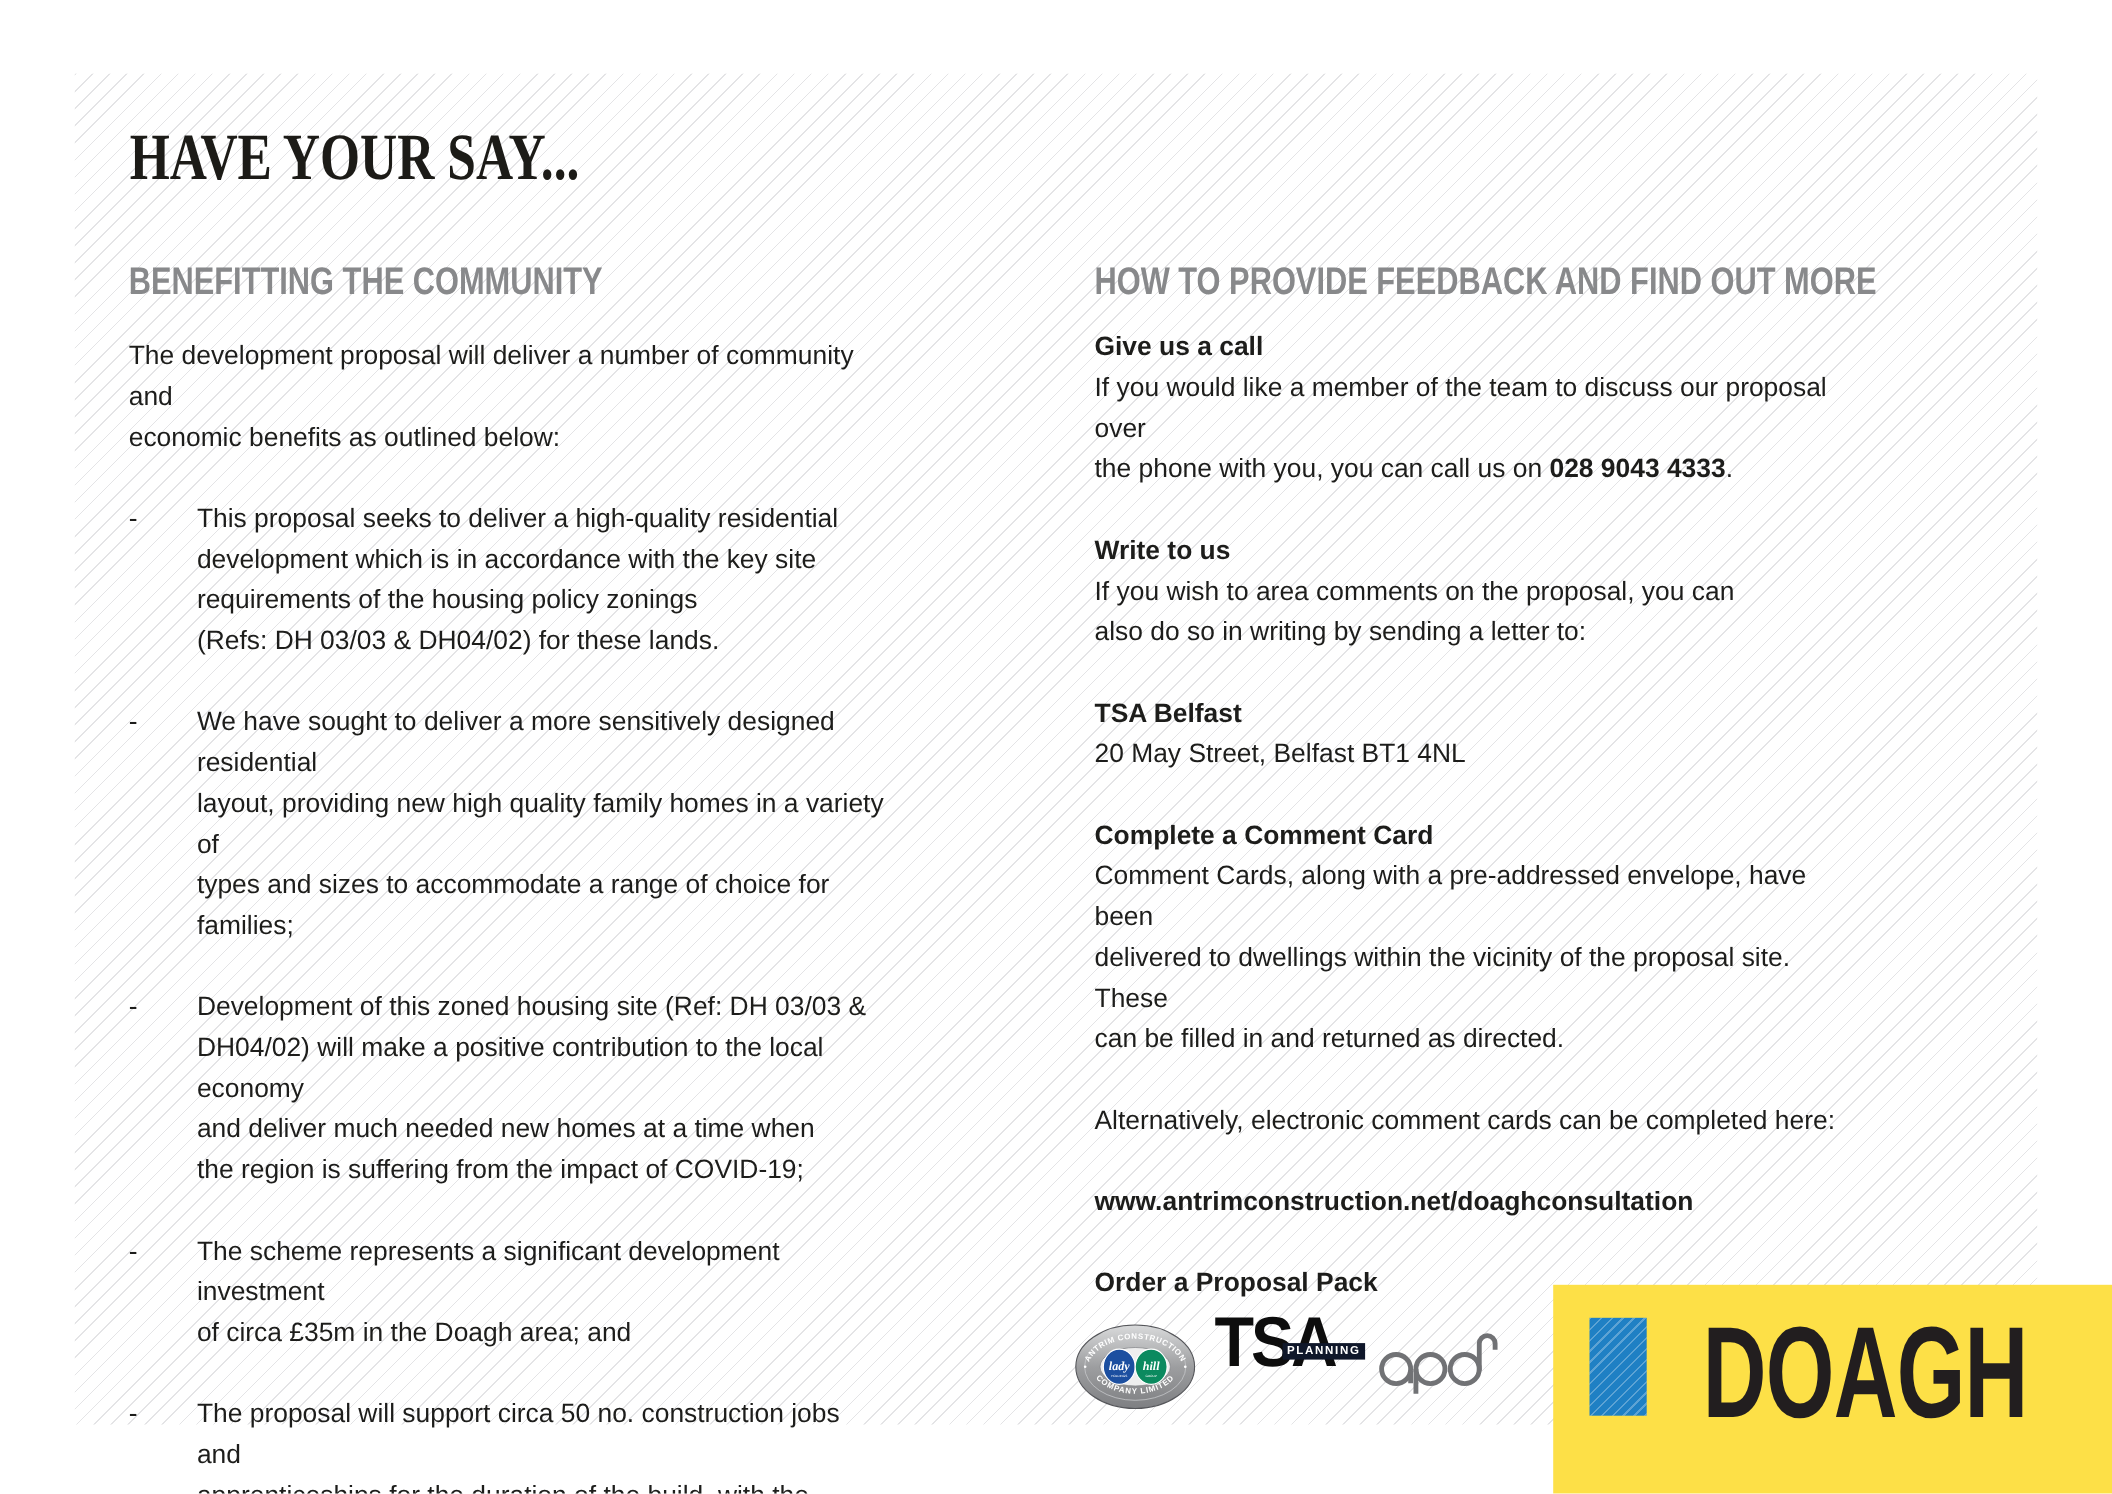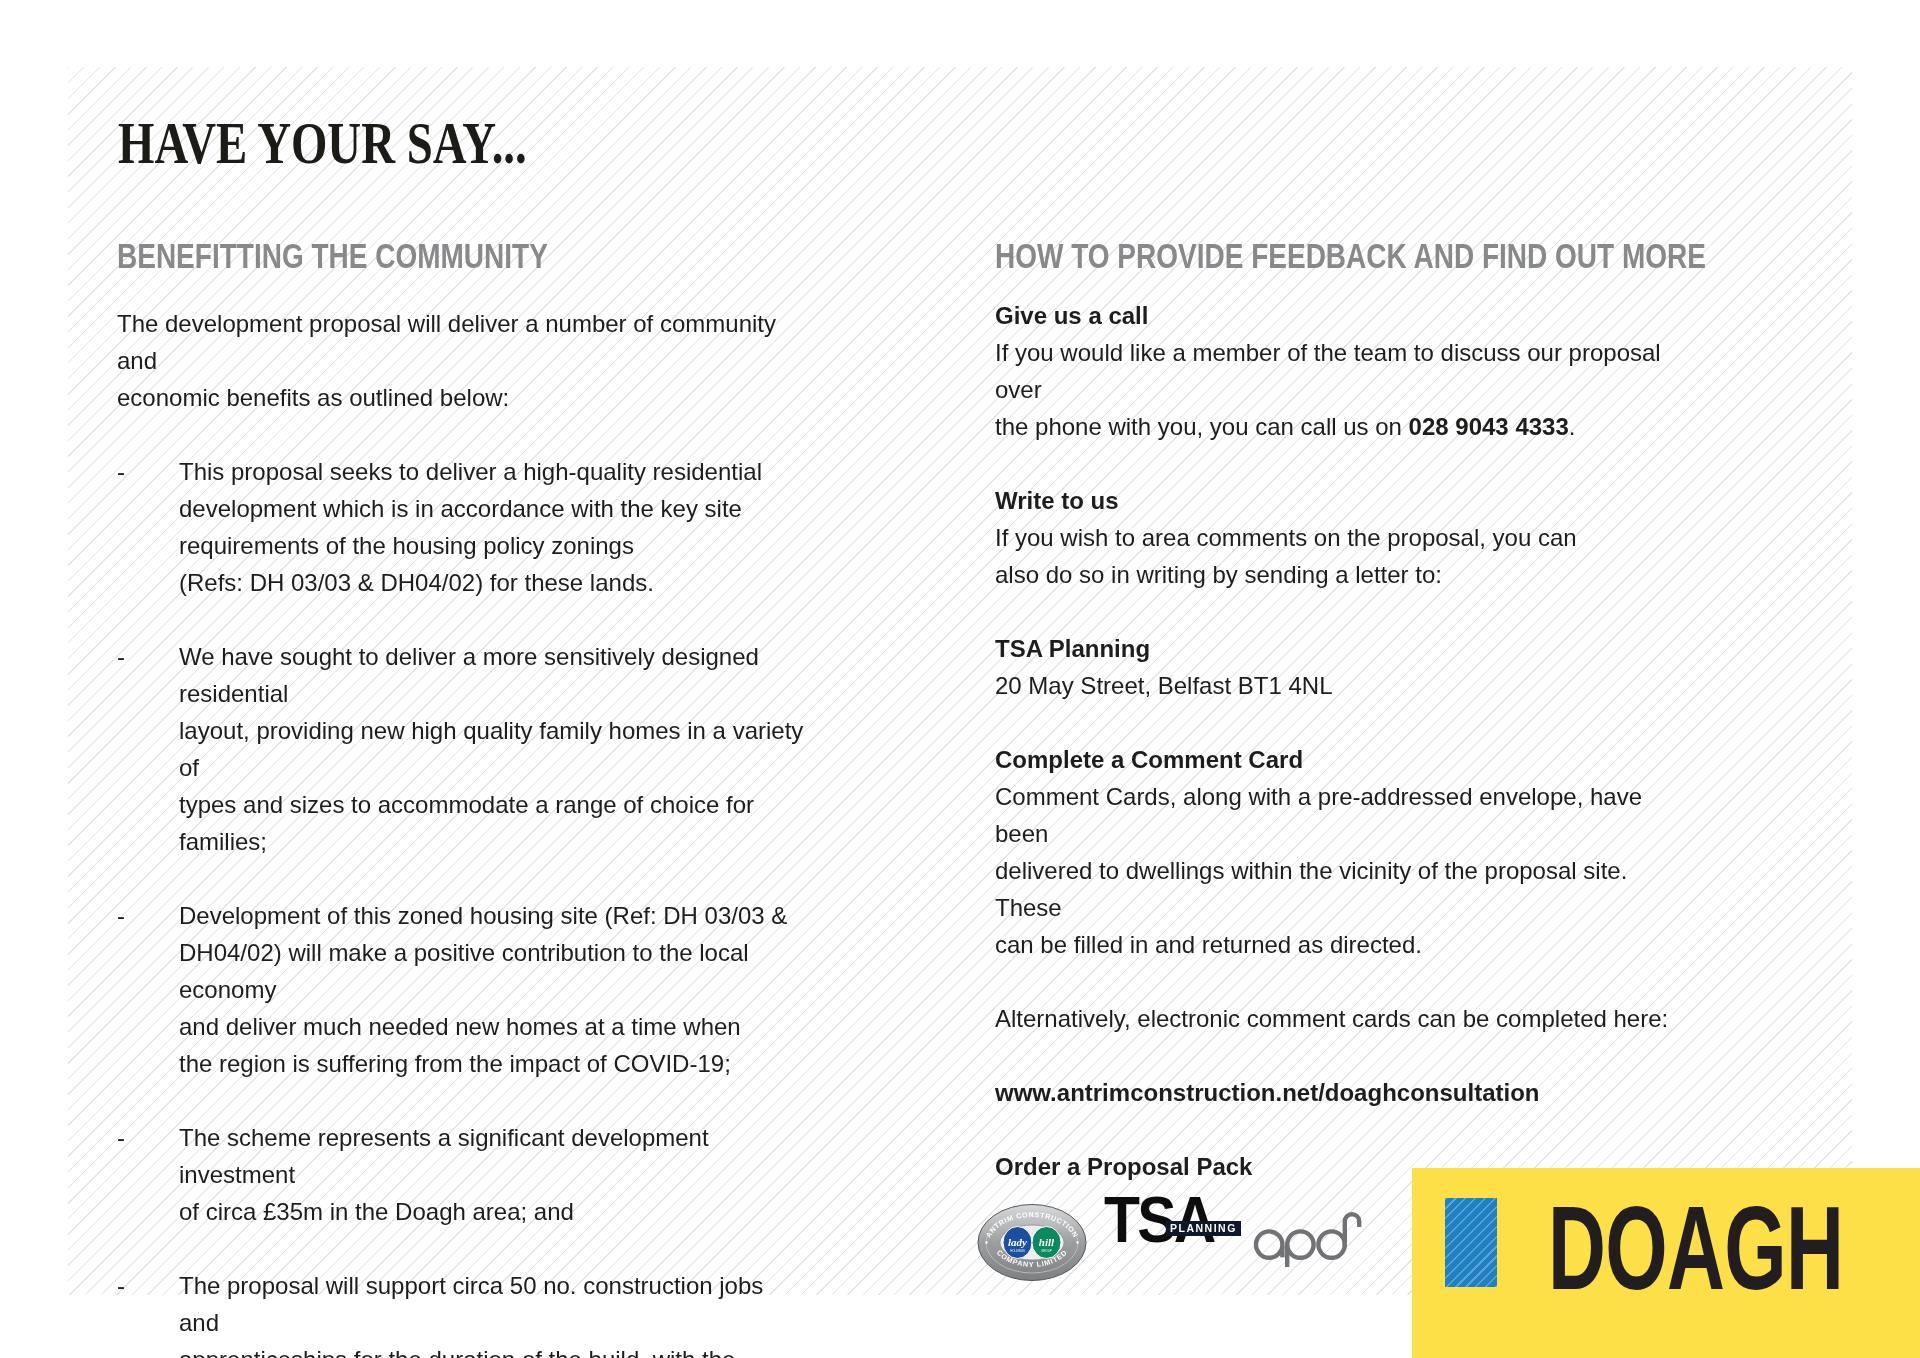--- a/index.html
+++ b/index.html
@@ -105,21 +105,21 @@
 the phone with you, you can call us on </span><b>028 9043 4333</b><span>.</span></p>
     </div>
 
     <div class="sec">
       <p class="lab">Write to us</p>
       <p class="pre">If you wish to area comments on the proposal, you can
 also do so in writing by sending a letter to:</p>
     </div>
 
     <div class="sec">
-      <p class="lab">TSA Planning</p>
+      <p class="lab">TSA Belfast</p>
       <p class="pre">20 May Street, Belfast BT1 4NL</p>
     </div>
 
     <div class="sec">
       <p class="lab">Complete a Comment Card</p>
       <p class="pre">Comment Cards, along with a pre-addressed envelope, have been
 delivered to dwellings within the vicinity of the proposal site. These
 can be filled in and returned as directed.</p>
     </div>
 

